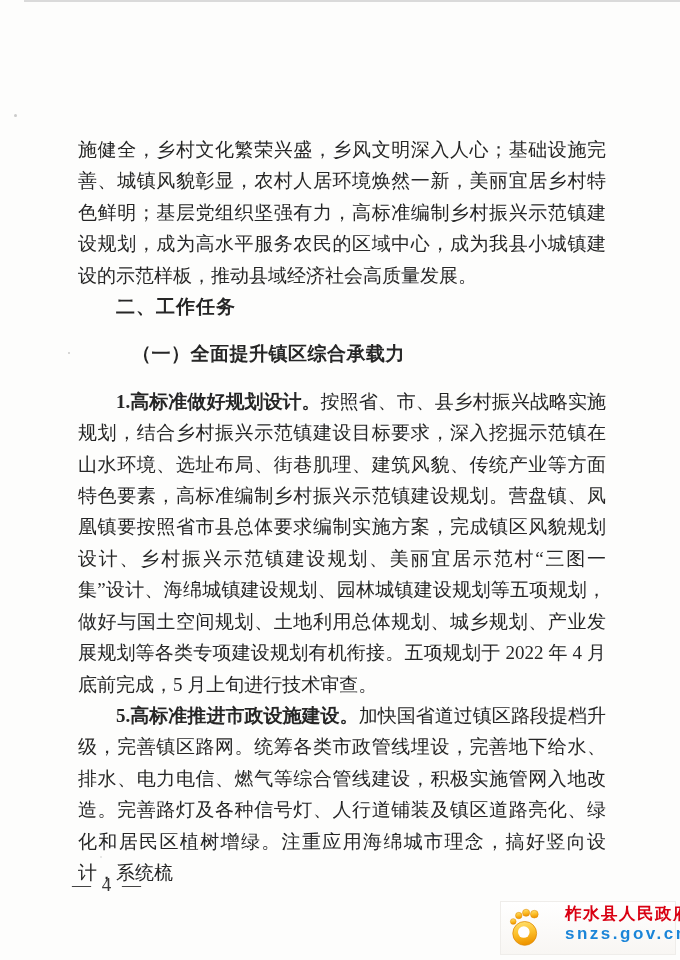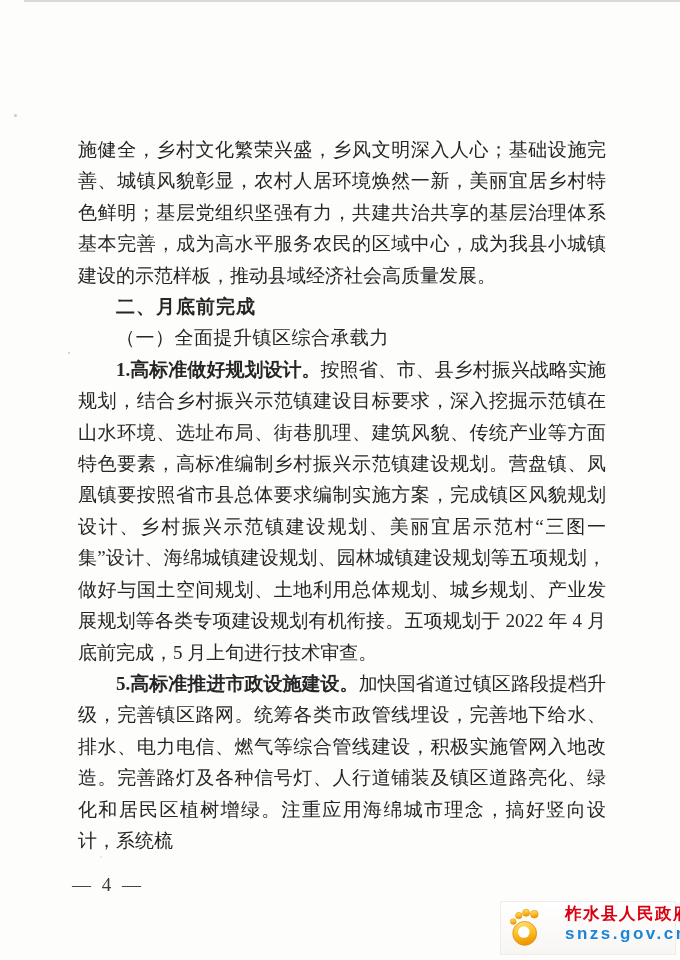--- a/index.html
+++ b/index.html
@@ -51,24 +51,24 @@
   .h-level1 {
     margin: 0;
     font-size: 19px;
     line-height: 31.4px;
     font-weight: 700;
     text-indent: 2em;
     font-family: "Liberation Sans", "DejaVu Sans", sans-serif;
     letter-spacing: 1px;
   }
   .h-level2 {
-    margin: 0;
+    margin: 16px;
     font-size: 19px;
     line-height: 31.4px;
-    font-weight: 400;
+    font-weight: 700;
     text-indent: 2em;
     letter-spacing: .5px;
   }
 
   .footer-pageno {
     position: absolute;
     left: 72px;
     top: 874px;
     font-size: 19px;
     letter-spacing: 3px;
@@ -110,23 +110,23 @@
 <body>
 
 <div class="page">
 
   <div class="scan-topline"></div>
   <div class="scan-speck speck-a"></div>
   <div class="scan-speck speck-b"></div>
   <div class="scan-speck speck-c"></div>
 
   <main class="doc-body">
-    <p class="para no-indent">施健全，乡村文化繁荣兴盛，乡风文明深入人心；基础设施完善、城镇风貌彰显，农村人居环境焕然一新，美丽宜居乡村特色鲜明；基层党组织坚强有力，共建共治共享的基层治理体系基本完善，成为高水平服务农民的区域中心，成为我县小城镇建设的示范样板，推动县域经济社会高质量发展。</p>
+    <p class="para no-indent">施健全，乡村文化繁荣兴盛，乡风文明深入人心；基础设施完善、城镇风貌彰显，农村人居环境焕然一新，美丽宜居乡村特色鲜明；基层党组织坚强有力，高标准编制乡村振兴示范镇建设规划，成为高水平服务农民的区域中心，成为我县小城镇建设的示范样板，推动县域经济社会高质量发展。</p>
 
-    <h2 class="h-level1">二、月底前完成</h2>
+    <h2 class="h-level1">二、工作任务</h2>
 
     <h3 class="h-level2">（一）全面提升镇区综合承载力</h3>
 
     <p class="para"><span class="lead">1.高标准做好规划设计。</span><span>按照省、市、县乡村振兴战略实施规划，结合乡村振兴示范镇建设目标要求，深入挖掘示范镇在山水环境、选址布局、街巷肌理、建筑风貌、传统产业等方面特色要素，高标准编制乡村振兴示范镇建设规划。营盘镇、凤凰镇要按照省市县总体要求编制实施方案，完成镇区风貌规划设计、乡村振兴示范镇建设规划、美丽宜居示范村“三图一集”设计、海绵城镇建设规划、园林城镇建设规划等五项规划，做好与国土空间规划、土地利用总体规划、城乡规划、产业发展规划等各类专项建设规划有机衔接。五项规划于 2022 年 4 月底前完成，5 月上旬进行技术审查。</span></p>
 
     <p class="para"><span class="lead">5.高标准推进市政设施建设。</span><span>加快国省道过镇区路段提档升级，完善镇区路网。统筹各类市政管线埋设，完善地下给水、排水、电力电信、燃气等综合管线建设，积极实施管网入地改造。完善路灯及各种信号灯、人行道铺装及镇区道路亮化、绿化和居民区植树增绿。注重应用海绵城市理念，搞好竖向设计，系统梳</span></p>
   </main>
 
   <div class="footer-pageno">— 4 —</div>
 

